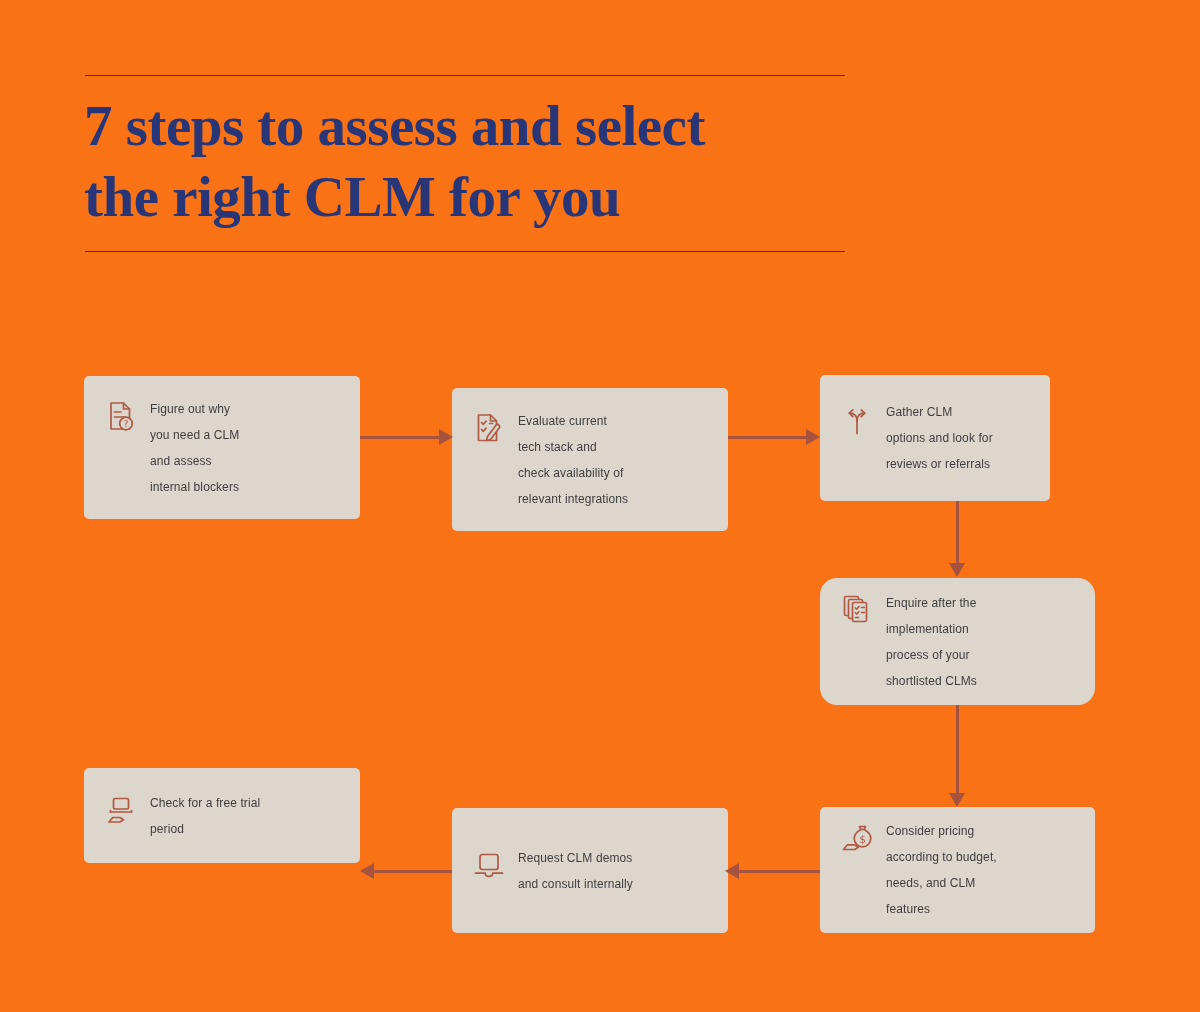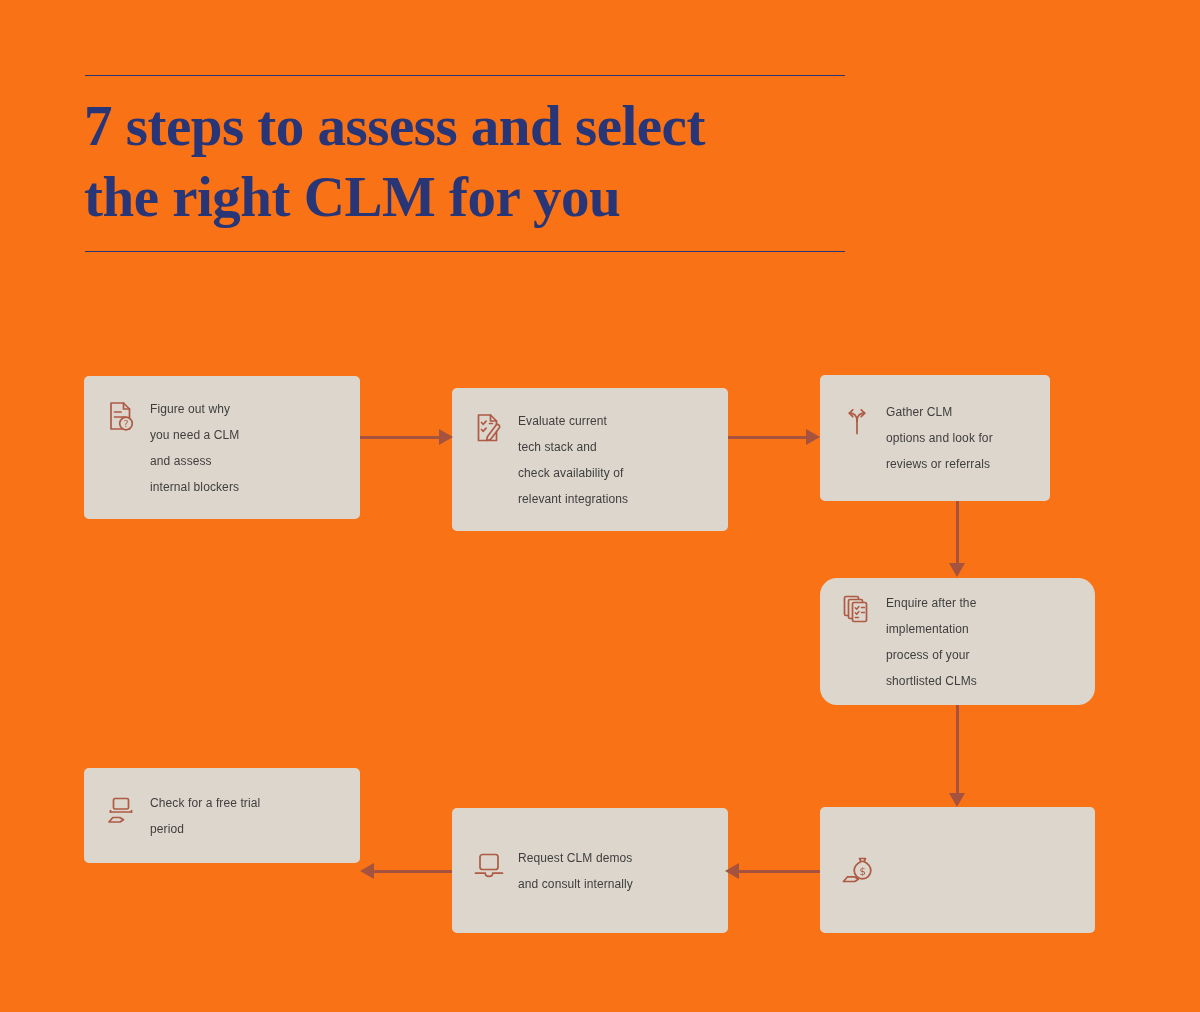--- a/index.html
+++ b/index.html
@@ -196,20 +196,21 @@
       <span class="icon">
         <svg viewBox="0 0 40 40" width="40" height="40">
           <g fill="none" stroke="#ae5a45" stroke-width="1.7" stroke-linecap="round" stroke-linejoin="round">
             <path d="M22.5 7.5 h6 l-1.5 3 h-3 Z"></path>
             <path d="M23.5 10.7 c-3.8 2 -6.3 5.2 -6.3 8.9 a8.3 8.3 0 0 0 16.6 0 c0 -3.7 -2.5 -6.9 -6.3 -8.9"></path>
             <path d="M6.5 30.5 L10.5 25.8 H17.5 L21.3 28.2 L17.8 30.5 H9 Z" fill="#dcd6cd"></path>
           </g>
           <text x="25.6" y="23.6" text-anchor="middle" font-size="10" font-family="DejaVu Sans, sans-serif" fill="#ae5a45">$</text>
         </svg>
       </span>
+      <span class="step-text">Consider pricing<br>according to budget,<br>needs, and CLM<br>features</span>
     </div>
   </div>
 
   <div class="step-box b6">
     <div class="step-inner">
       <span class="icon">
         <svg viewBox="0 0 40 40" width="40" height="40">
           <g fill="none" stroke="#ae5a45" stroke-width="1.7" stroke-linecap="round" stroke-linejoin="round">
             <rect x="11" y="8.5" width="18" height="15" rx="2.5"></rect>
             <path d="M6.5 27.2 H16.3 c0 1.9 1.6 3.1 3.7 3.1 s3.7 -1.2 3.7 -3.1 H33.5"></path>

